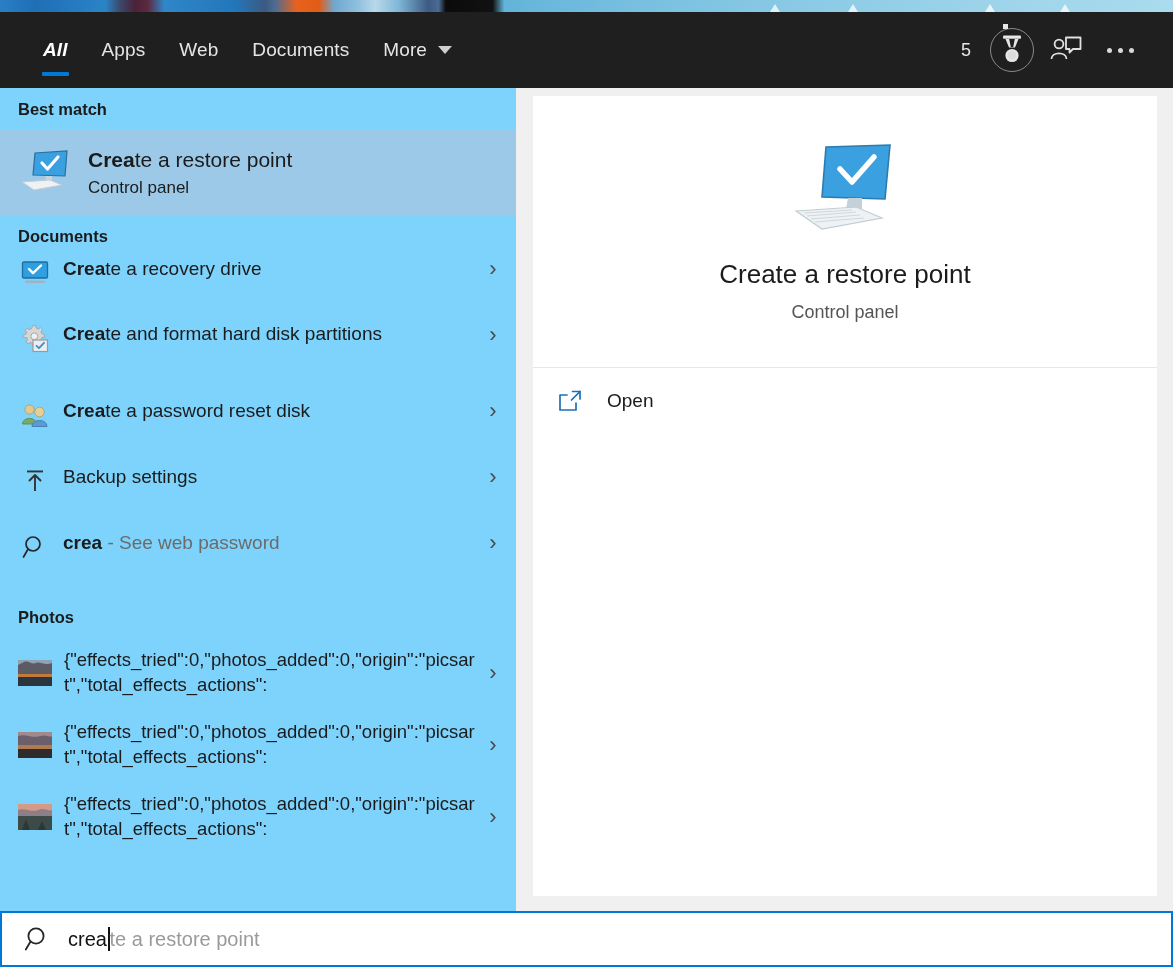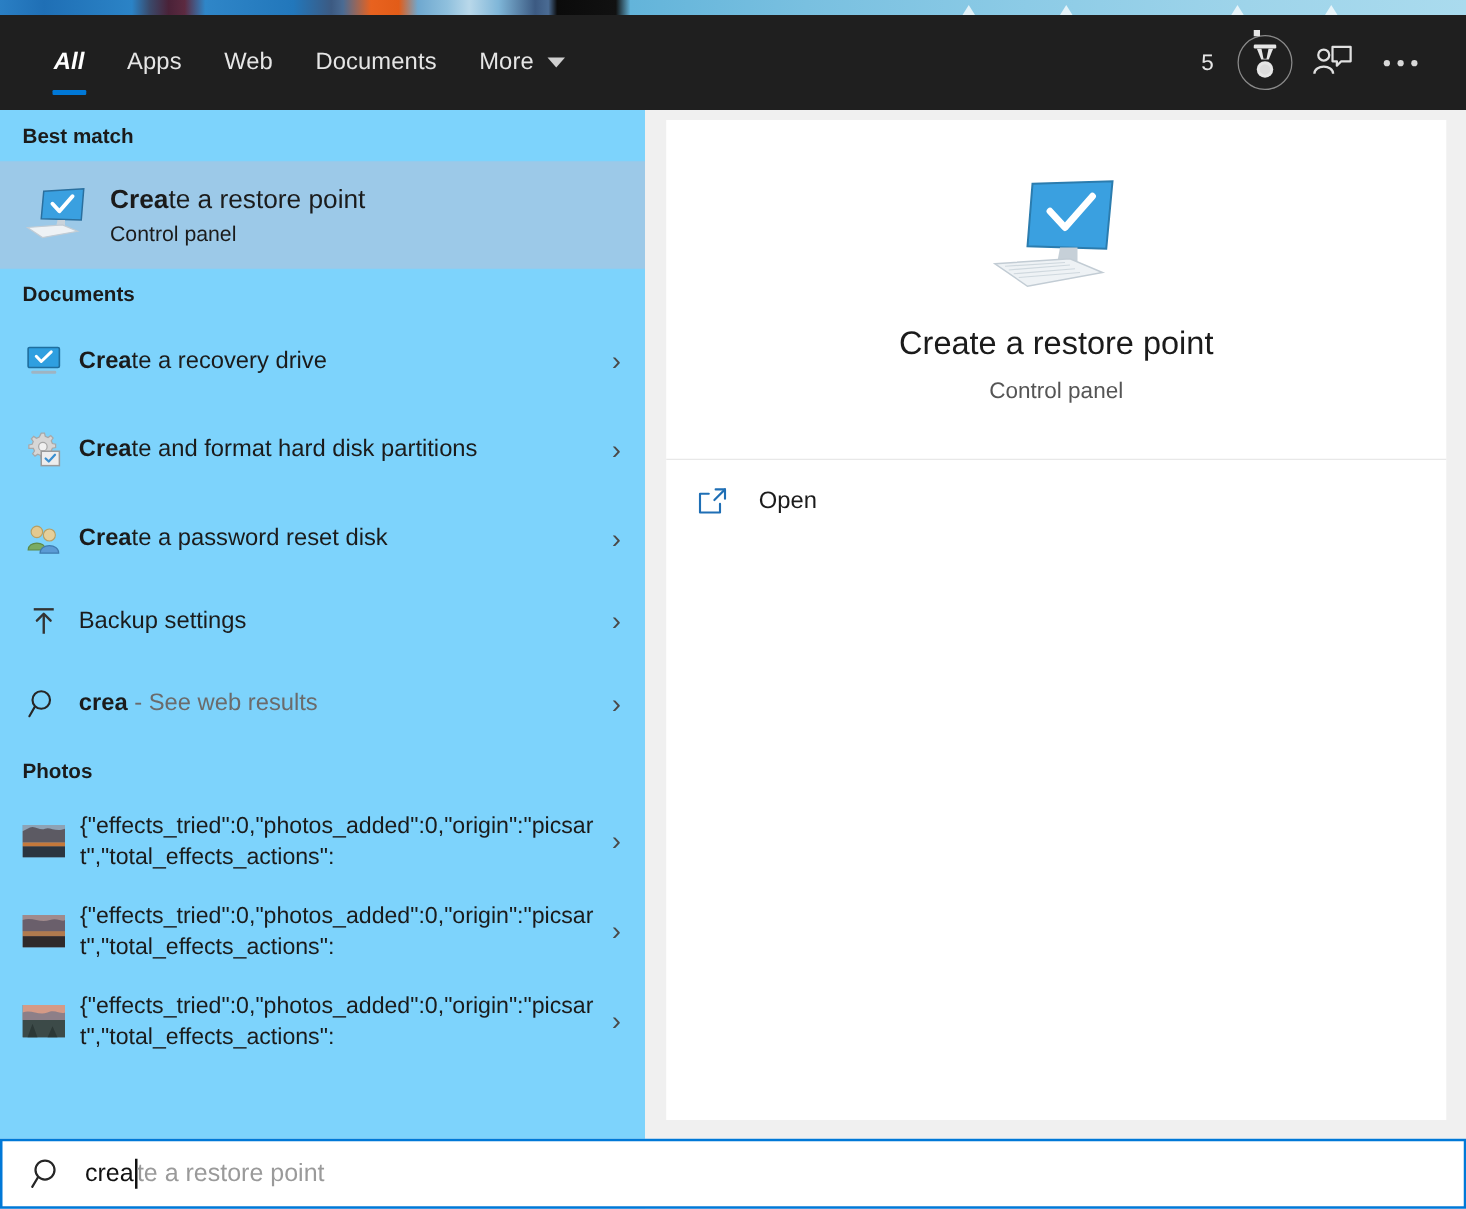--- a/index.html
+++ b/index.html
@@ -106,21 +106,21 @@
 
   
   #best-match-row {
     background:#9cc9e8; min-height:86px; padding-left:18px;
     align-items:center;
   }
   #best-match-row .ico { width:54px; min-width:54px; height:54px; margin-right:16px; }
   #best-match-row .title { font-size:21px; }
   #best-match-row .sub { font-size:17px; color:#1b1b1b; margin-top:3px; }
 
-  .row-tall { min-height:66px; align-items:center; }
+  .row-tall { min-height:66px; align-items:flex-start; }
   .two-line .title { line-height:1.3; }
 
   .photo-row { min-height:72px; align-items:center; }
   .photo-row .ico { width:34px; min-width:34px; height:26px; margin-right:12px; }
   .photo-row .title {
     font-size:18.5px; line-height:1.33; color:#1b1b1b;
     word-break:break-all;
   }
   .thumb { width:34px; height:26px; display:block; }
 
@@ -312,21 +312,21 @@
 
 
     <div class="row row-tall">
       <div class="ico">
         <svg width="26" height="26" viewBox="0 0 26 26">
           <circle cx="11" cy="10" r="7" fill="none" stroke="#262626" stroke-width="1.7"></circle>
           <path d="M5.8 15.5 L1.5 23" stroke="#262626" stroke-width="1.7" stroke-linecap="round"></path>
         </svg>
       </div>
       <div class="labels">
-        <div class="title"><b>crea</b><span style="color:#6b6b6b;"> - See web results</span></div>
+        <div class="title"><b>crea</b><span style="color:#6b6b6b;"> - See web password</span></div>
       </div>
       <div class="chev">›</div>
     </div>
 
     <div class="section-head">Photos</div>
 
     <div class="row photo-row">
       <div class="ico">
         <svg class="thumb" viewBox="0 0 34 26" preserveAspectRatio="none">
           <rect width="34" height="26" fill="#6d7f92"></rect>

